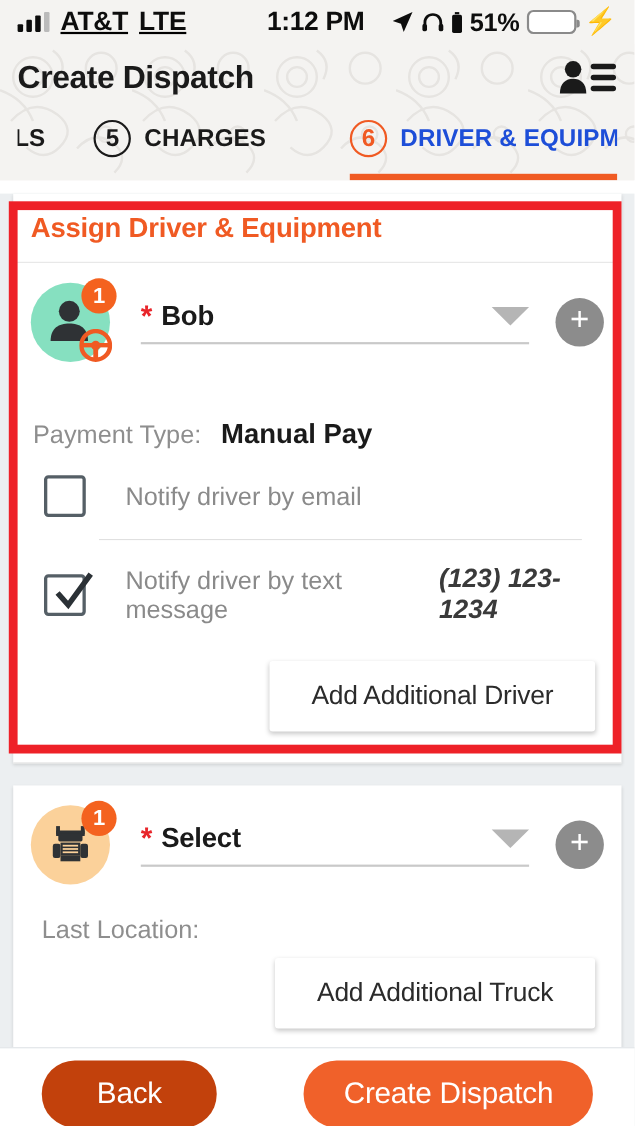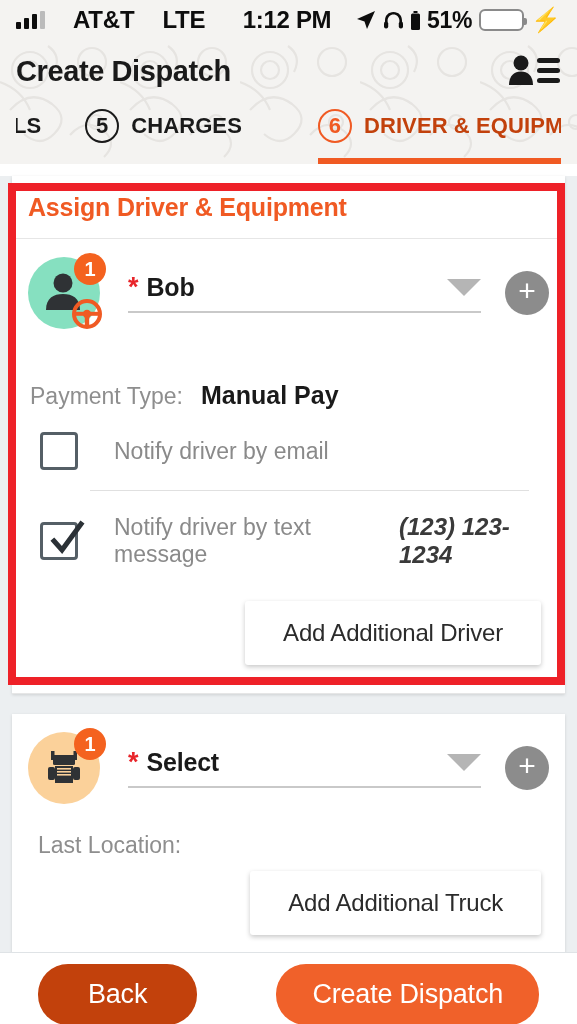--- a/index.html
+++ b/index.html
@@ -14,21 +14,21 @@
   
   .status-bar {
     position: relative;
     height: 40px;
     display: flex;
     align-items: center;
     padding: 0 16px;
     background: #f4f3f1;
     z-index: 3;
   }
-  .sb-left { display: flex; align-items: center; gap: 28px; }
+  .sb-left { display: flex; align-items: center; gap: 10px; text-decoration: underline; }
   .signal-bars { display: flex; align-items: flex-end; gap: 3px; height: 17px; }
   .signal-bars i { width: 5px; background: #0d0d0d; border-radius: 1px; display: block; }
   .signal-bars i:nth-child(1) { height: 7px; }
   .signal-bars i:nth-child(2) { height: 11px; }
   .signal-bars i:nth-child(3) { height: 15px; }
   .signal-bars i:nth-child(4) { height: 18px; background: #bbbbbb; }
   .carrier, .network {
     font-size: 24px; font-weight: 600; color: #0d0d0d; letter-spacing: -0.2px;
   }
   .sb-center {
@@ -95,21 +95,21 @@
     width: 34px; height: 34px; border-radius: 50%;
     border: 2px solid #1a1a1a;
     display: flex; align-items: center; justify-content: center;
     font-size: 22px; font-weight: 600; color: #1a1a1a;
     flex: 0 0 auto;
   }
   .tab-label {
     font-size: 22px; font-weight: 700; color: #1a1a1a; letter-spacing: 0.1px;
   }
   .tab.active .tab-num { border-color: #f05a23; color: #f05a23; }
-  .tab.active .tab-label { color: #c2410c; }
+  .tab.active .tab-label { color: #1d4ed8; }
   .tab-underline {
     position: absolute; left: 0; right: -40px; bottom: 0; height: 6px; background: #f05a23;
   }
   .tab.partial-left { margin-left: -52px; }
   .tab-gap { width: 40px; flex: 0 0 auto; }
   .tab-gap-lg { width: 72px; flex: 0 0 auto; }
 
   
   .page-body {
     position: relative;

